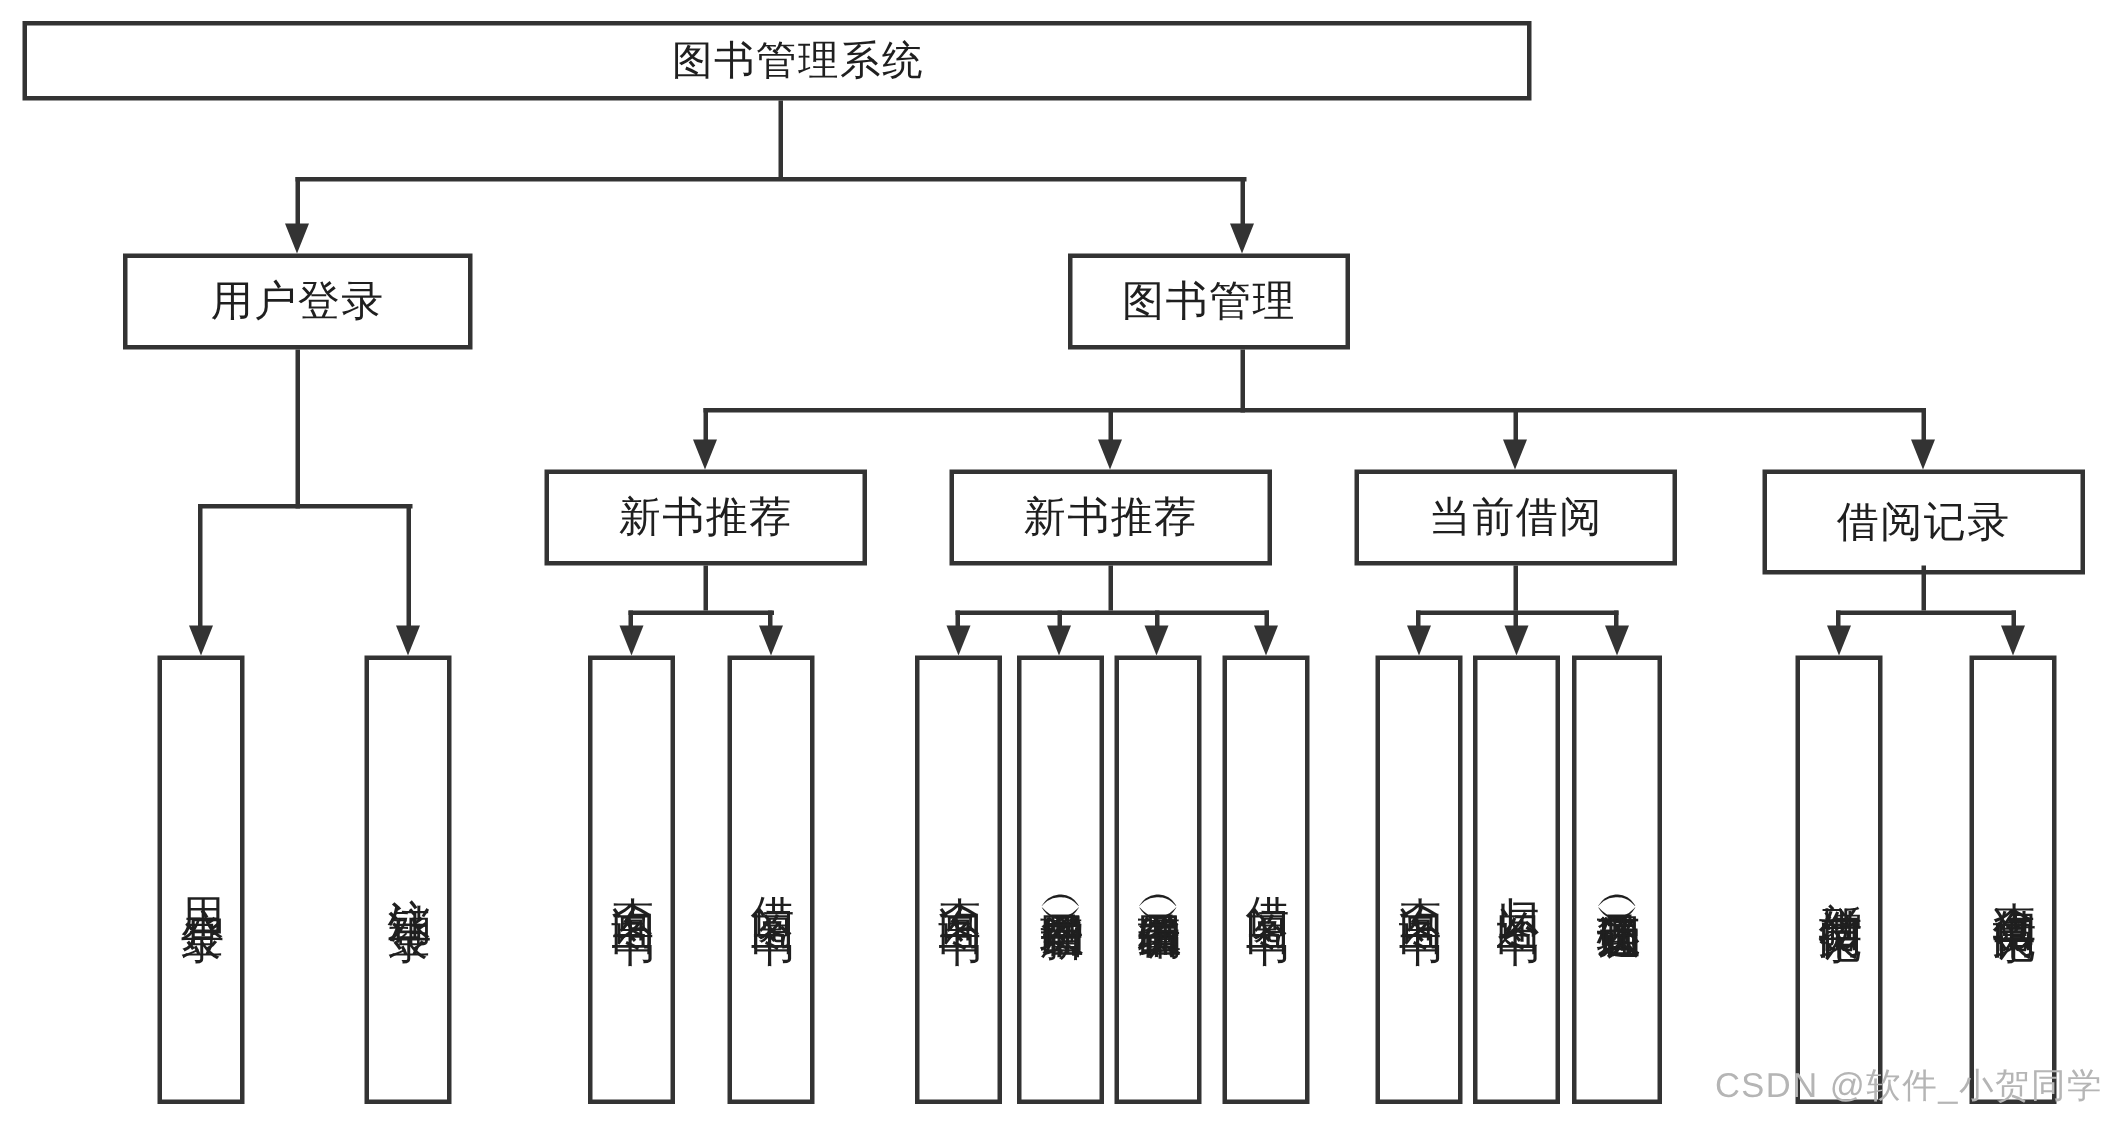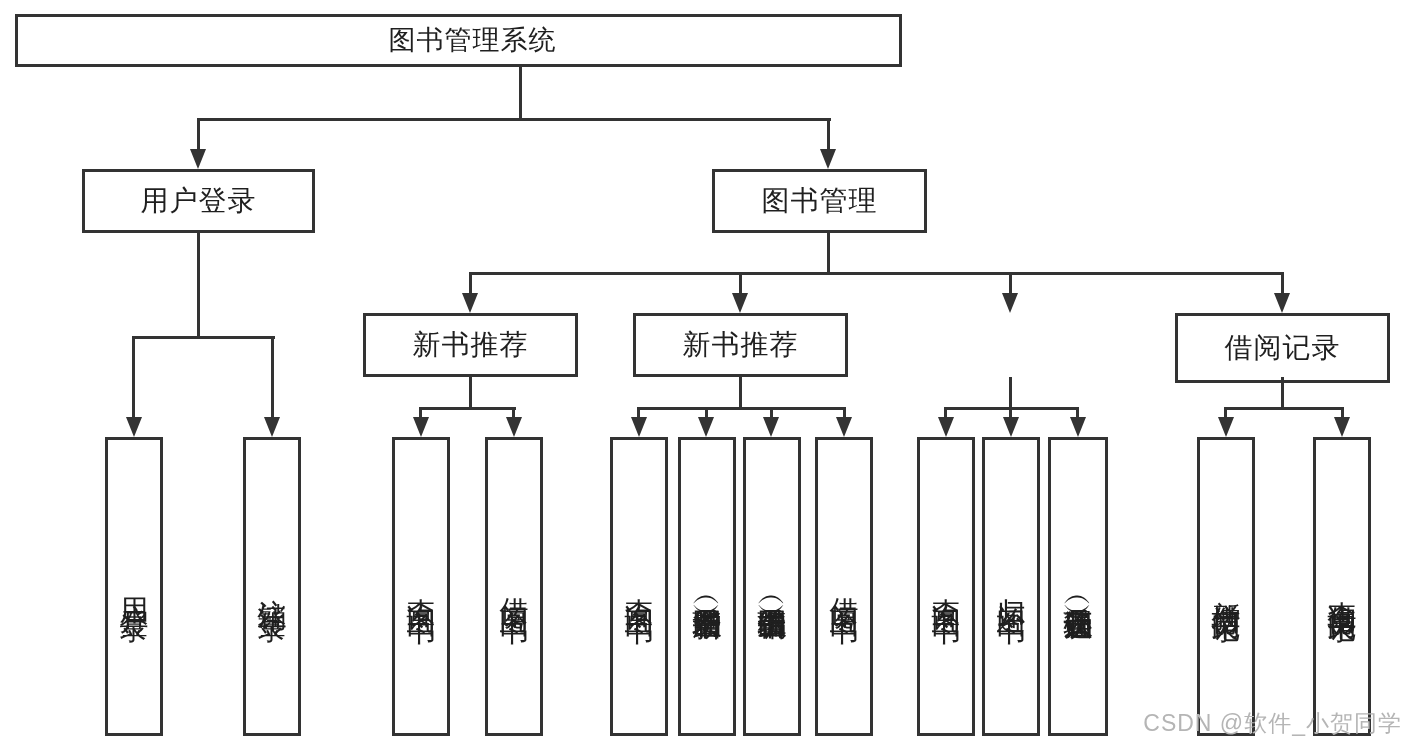--- a/index.html
+++ b/index.html
@@ -41,36 +41,39 @@
   #watermark{
     position:absolute;right:3px;bottom:8px;z-index:10;
     font-size:23px;color:var(--watermark);letter-spacing:1px;white-space:nowrap;
   }
 </style>
 </head>
 <body>
 
 <div id="diagram">
 
-  <div class="node root" style="left:15px;top:14px;width:887px;height:53px;padding-left:28px;">
+  <div class="node root" style="left:15px;top:14px;width:1006px;height:53px;padding-left:28px;">
     <span class="hlabel">图书管理系统</span>
   </div>
 
   <div class="node" style="left:82px;top:169px;width:233px;height:64px;">
     <span class="hlabel">用户登录</span>
   </div>
-  <div class="node" style="left:712px;top:169px;width:215px;height:64px;">
+  <div class="node" style="left:712px;top:169px;width:188px;height:64px;">
     <span class="hlabel">图书管理</span>
   </div>
 
   <div class="node" style="left:363px;top:313px;width:215px;height:64px;">
     <span class="hlabel">新书推荐</span>
   </div>
   <div class="node" style="left:633px;top:313px;width:215px;height:64px;">
     <span class="hlabel">新书推荐</span>
+  </div>
+  <div class="node" style="left:903px;top:313px;width:215px;height:64px;">
+    <span class="hlabel">当前借阅</span>
   </div>
   <div class="node" style="left:1175px;top:313px;width:215px;height:70px;">
     <span class="hlabel">借阅记录</span>
   </div>
 
   <div class="node vbox" style="left:105px;">
     <span class="vlabel" style="letter-spacing: 6px;">用户登录</span>
   </div>
   <div class="node vbox" style="left:243px;">
     <span class="vlabel" style="letter-spacing: 6px;">注销登录</span>

